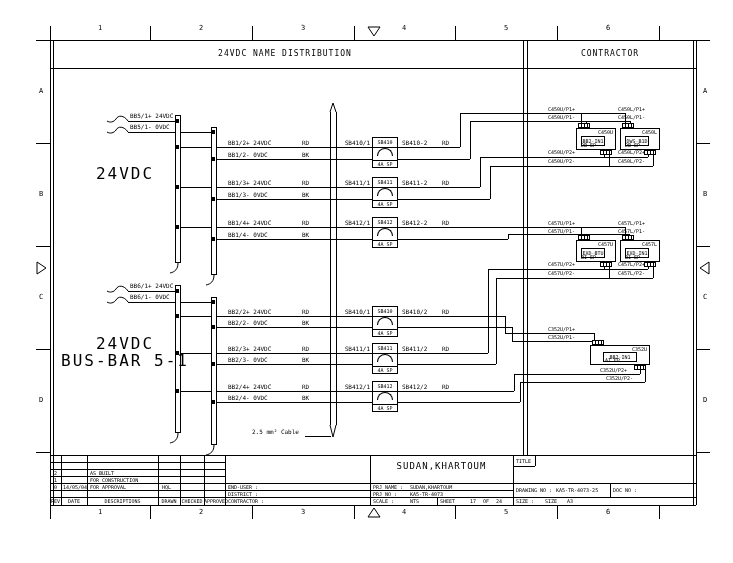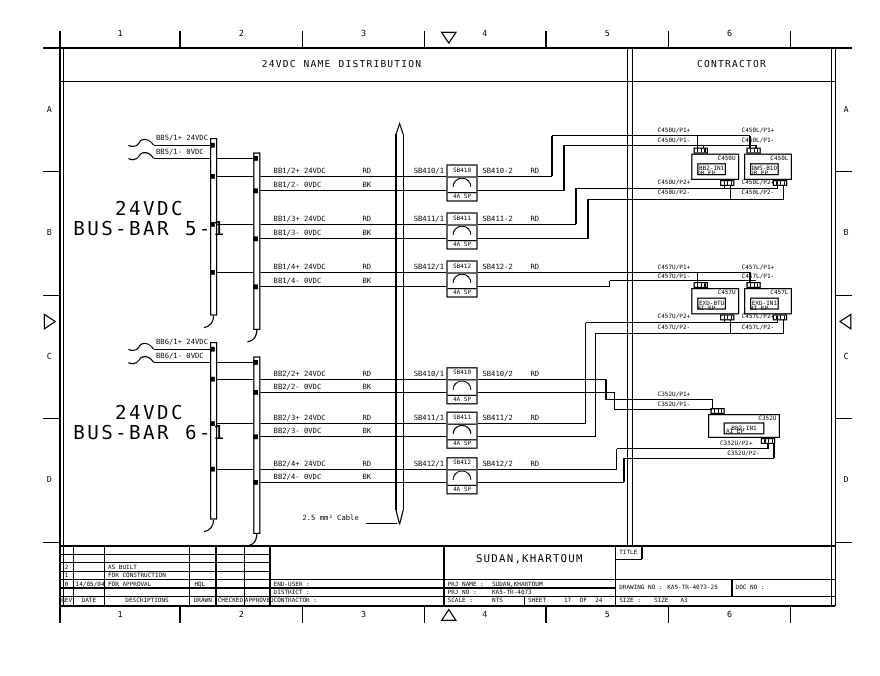--- a/index.html
+++ b/index.html
@@ -135,23 +135,22 @@
   <div class="dot" style="left:175px;top:289px"></div>
   <div class="dot" style="left:211px;top:300px"></div>
   <div class="dot" style="left:175px;top:314px"></div>
   <div class="dot" style="left:175px;top:351px"></div>
   <div class="dot" style="left:175px;top:389px"></div>
   <div class="dot" style="left:211px;top:325px"></div>
   <div class="dot" style="left:211px;top:362px"></div>
   <div class="dot" style="left:211px;top:400px"></div>
 
   <div class="t bb c" style="left:60px;top:166px;width:130px">24VDC</div>
-  <div class="t bb c" style="left:40px;top:183px;width:170px">BUS-BAR 5-1</div>
   <div class="t bb c" style="left:60px;top:336px;width:130px">24VDC</div>
-  <div class="t bb c" style="left:40px;top:353px;width:170px">BUS-BAR 6-1</div>
+  <div class="t bb c" style="left:40px;top:353px;width:170px">BUS-BAR 5-1</div>
   <div class="t" style="left:130px;top:112px">BB5/1+ 24VDC</div>
   <div class="t" style="left:130px;top:123px">BB5/1- 0VDC</div>
   <div class="t" style="left:130px;top:282px">BB6/1+ 24VDC</div>
   <div class="t" style="left:130px;top:293px">BB6/1- 0VDC</div>
 
   <div class="t" style="left:228px;top:139px">BB1/2+ 24VDC</div>
   <div class="t" style="left:302px;top:139px">RD</div>
   <div class="t" style="left:228px;top:151px">BB1/2- 0VDC</div>
   <div class="t" style="left:302px;top:151px">BK</div>
   <div class="t r" style="left:336px;top:139px;width:34px">SB410/1</div>

